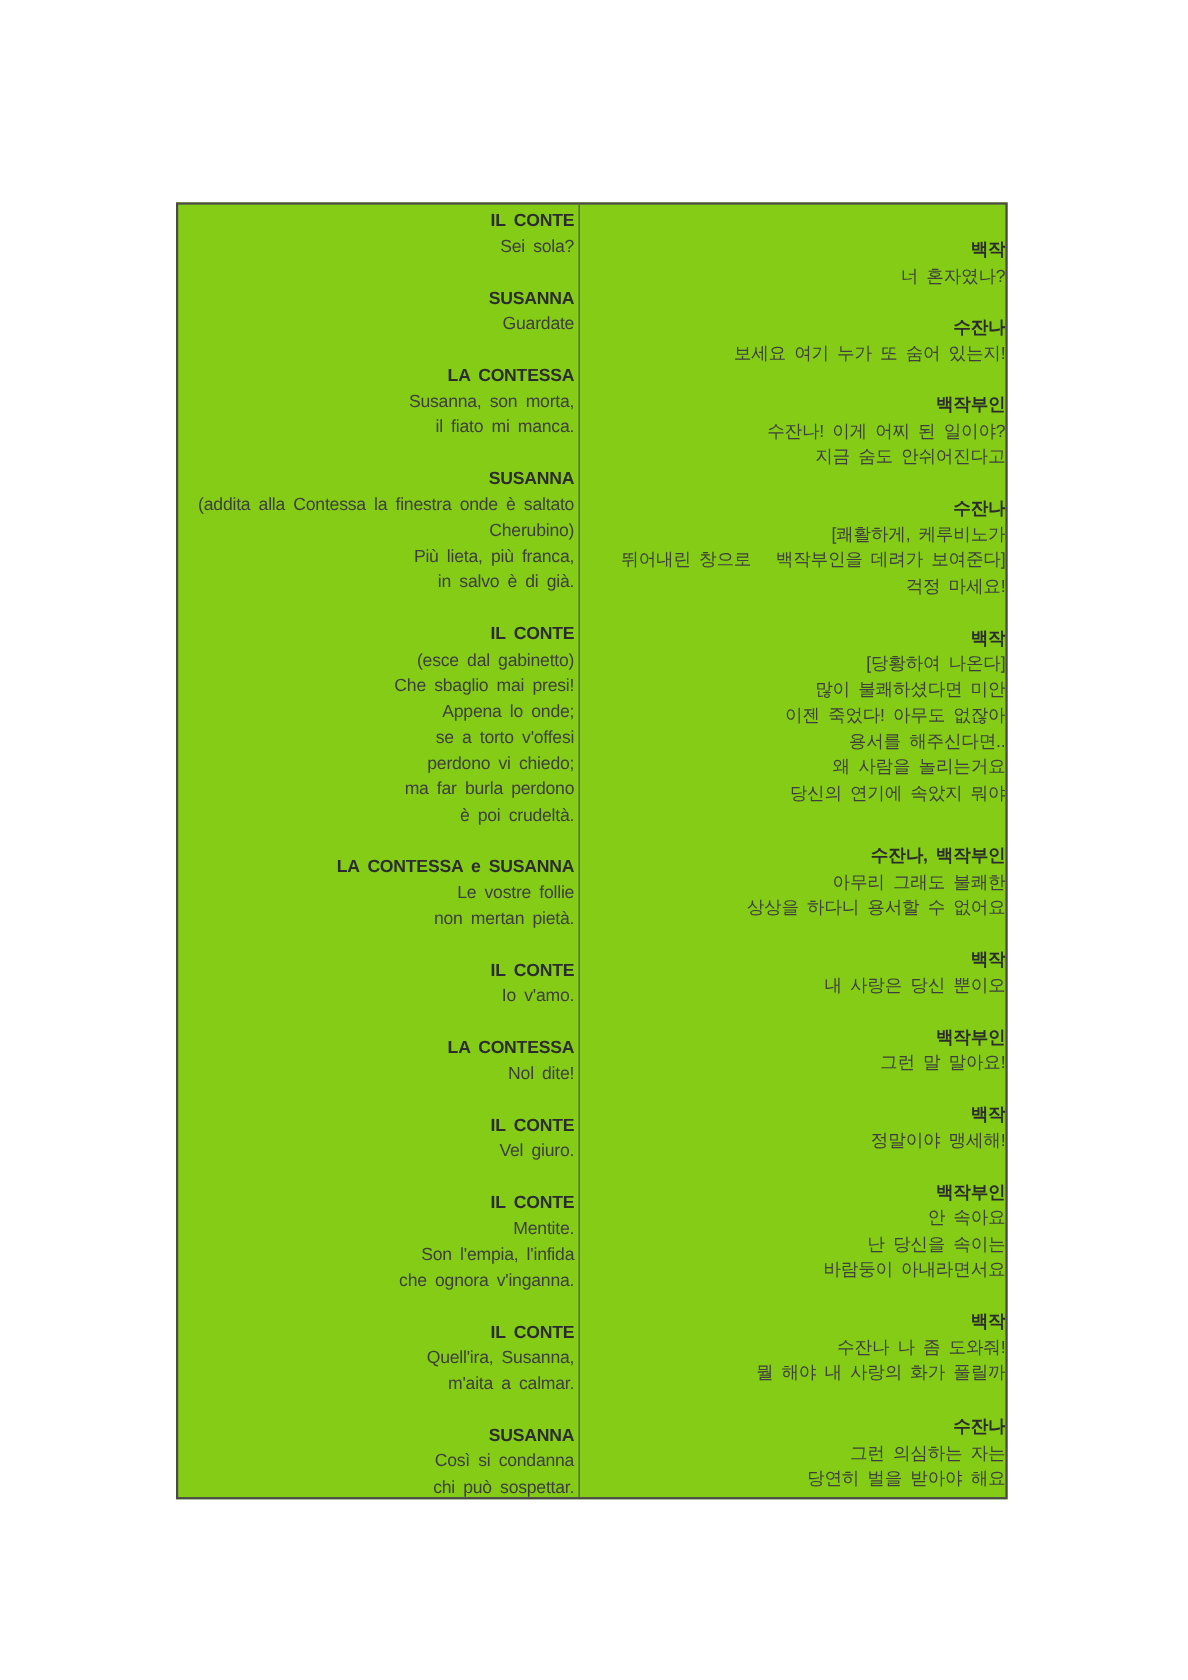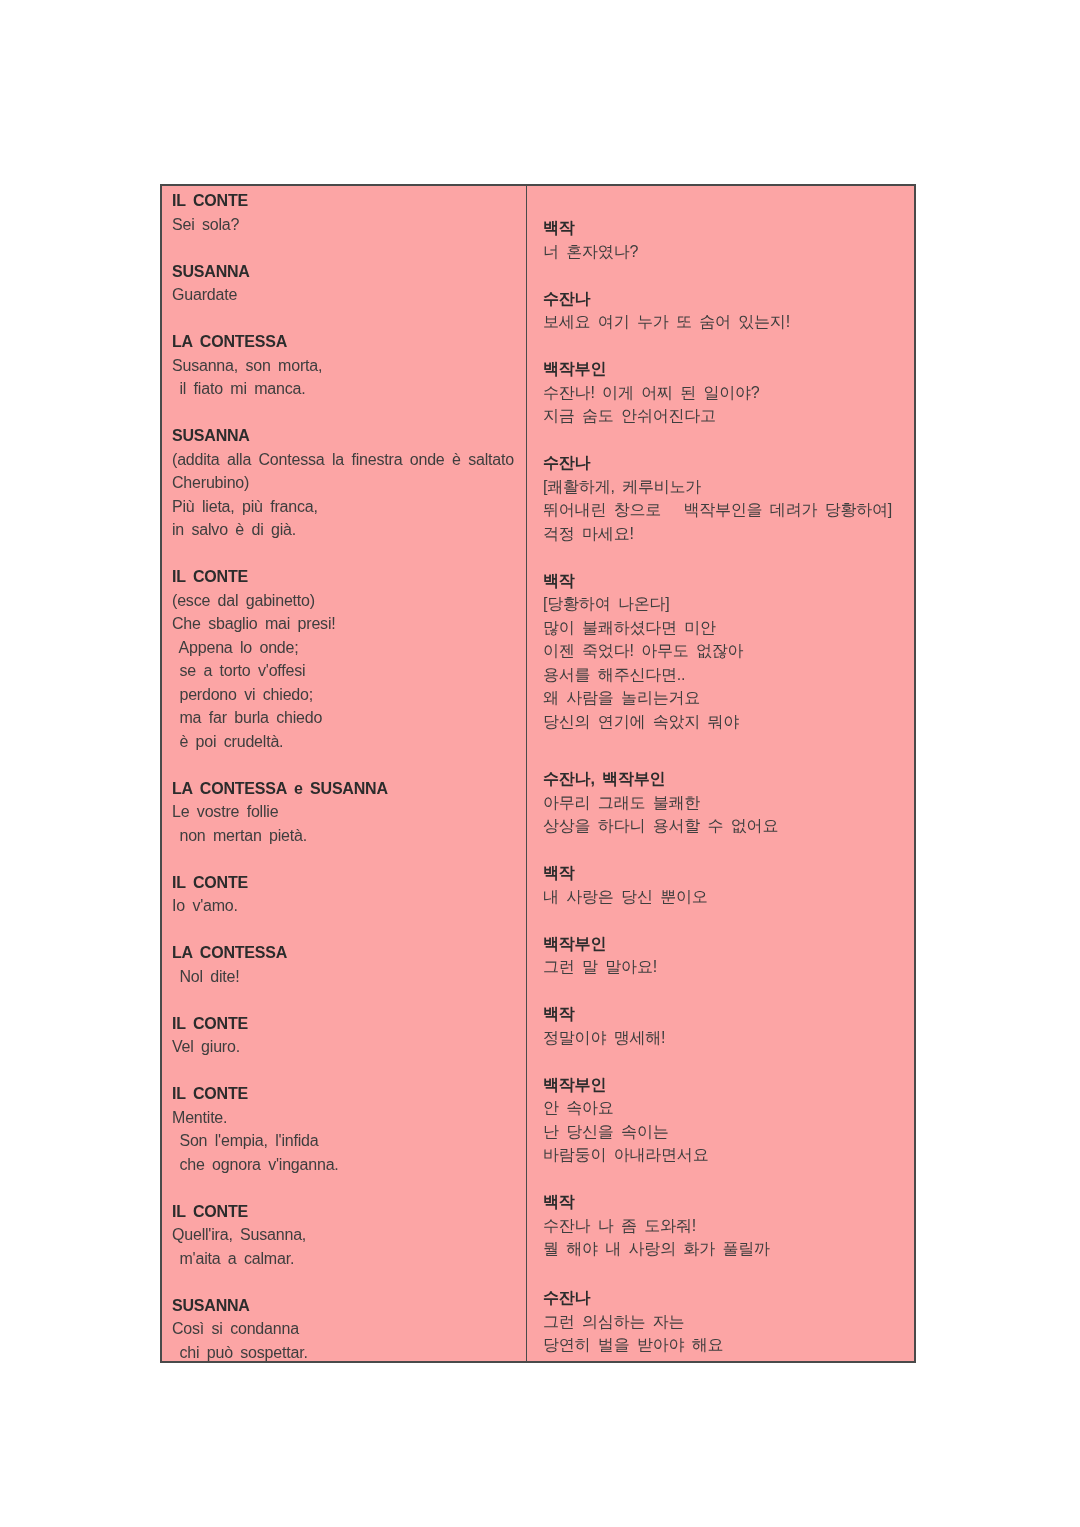--- a/index.html
+++ b/index.html
@@ -17,37 +17,38 @@
   }
   #libretto-table {
     position: absolute;
     left: 160px;
     top: 184px;
     width: 756px;
     height: 1179px;
     border: 2px solid #4a4a4a;
     box-sizing: border-box;
     display: flex;
-    background: #fca5a5;
+    background: #84cc16;
+    text-align: right;
   }
   .cell {
     box-sizing: border-box;
     overflow: hidden;
     padding-top: 3px;
   }
   .cell.italian {
     width: 365px;
     border-right: 1.5px solid #4a4a4a;
     padding-left: 10px;
     padding-right: 4px;
   }
   .cell.korean {
     flex: 1;
     padding-left: 16px;
-    padding-right: 12px;
+    padding-right: 0;
   }
   .block { margin: 0; }
   .line {
     height: 23.5px;
     line-height: 23.5px;
     white-space: pre;
     font-size: 16px;
     color: #3e3e3e;
     letter-spacing: -0.2px;
     word-spacing: 0.2em;
@@ -83,21 +84,21 @@
           <div class="line">Più lieta, più franca,</div>
           <div class="line">in salvo è di già.</div>
         </div>
         <div class="block" style="margin-top: 23.5px;">
           <div class="line speaker">IL CONTE</div>
           <div class="line">(esce dal gabinetto)</div>
           <div class="line">Che sbaglio mai presi!</div>
           <div class="line"> Appena lo onde;</div>
           <div class="line"> se a torto v'offesi</div>
           <div class="line"> perdono vi chiedo;</div>
-          <div class="line"> ma far burla chiedo</div>
+          <div class="line"> ma far burla perdono</div>
           <div class="line"> è poi crudeltà.</div>
         </div>
         <div class="block" style="margin-top: 23.5px;">
           <div class="line speaker">LA CONTESSA e SUSANNA</div>
           <div class="line">Le vostre follie</div>
           <div class="line"> non mertan pietà.</div>
         </div>
         <div class="block" style="margin-top: 23.5px;">
           <div class="line speaker">IL CONTE</div>
           <div class="line">Io v'amo.</div>
@@ -137,21 +138,21 @@
           <div class="line">보세요 여기 누가 또 숨어 있는지!</div>
         </div>
         <div class="block" style="margin-top: 23.5px;">
           <div class="line speaker">백작부인</div>
           <div class="line">수잔나! 이게 어찌 된 일이야?</div>
           <div class="line">지금 숨도 안쉬어진다고</div>
         </div>
         <div class="block" style="margin-top: 23.5px;">
           <div class="line speaker">수잔나</div>
           <div class="line">[쾌활하게, 케루비노가</div>
-          <div class="line">뛰어내린 창으로   백작부인을 데려가 당황하여]</div>
+          <div class="line">뛰어내린 창으로   백작부인을 데려가 보여준다]</div>
           <div class="line">걱정 마세요!</div>
         </div>
         <div class="block" style="margin-top: 23.5px;">
           <div class="line speaker">백작</div>
           <div class="line">[당황하여 나온다]</div>
           <div class="line">많이 불쾌하셨다면 미안</div>
           <div class="line">이젠 죽었다! 아무도 없잖아</div>
           <div class="line">용서를 해주신다면..</div>
           <div class="line">왜 사람을 놀리는거요</div>
           <div class="line">당신의 연기에 속았지 뭐야</div>

